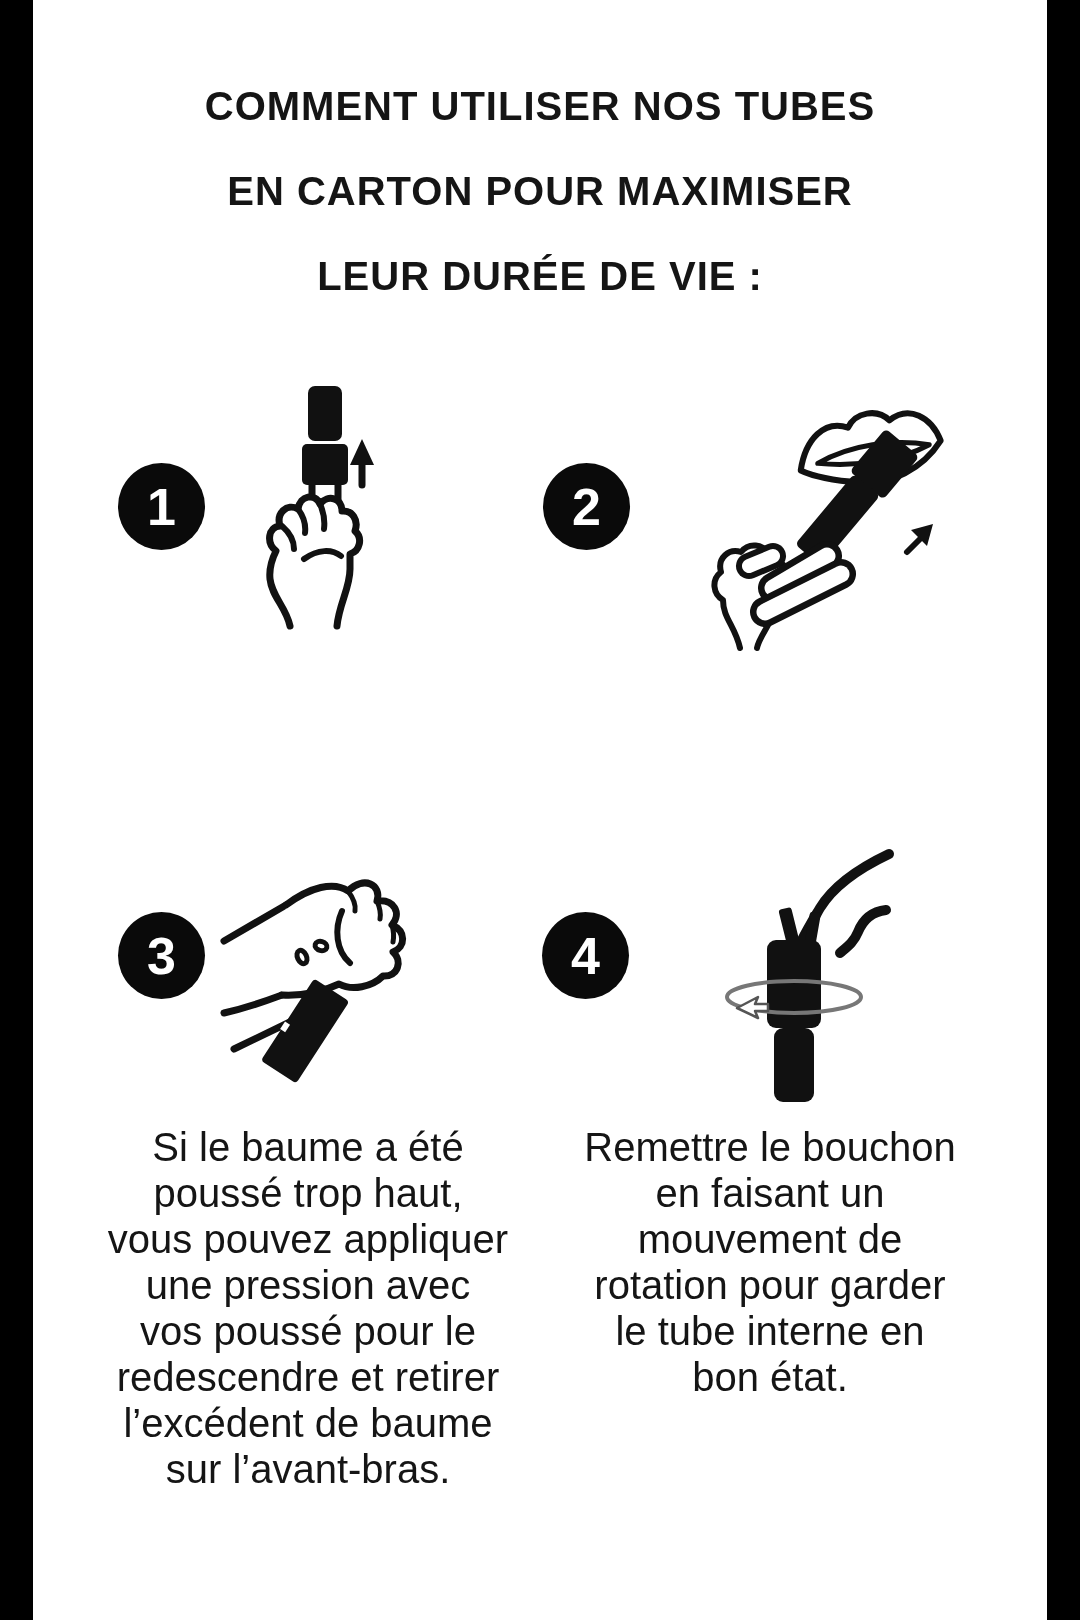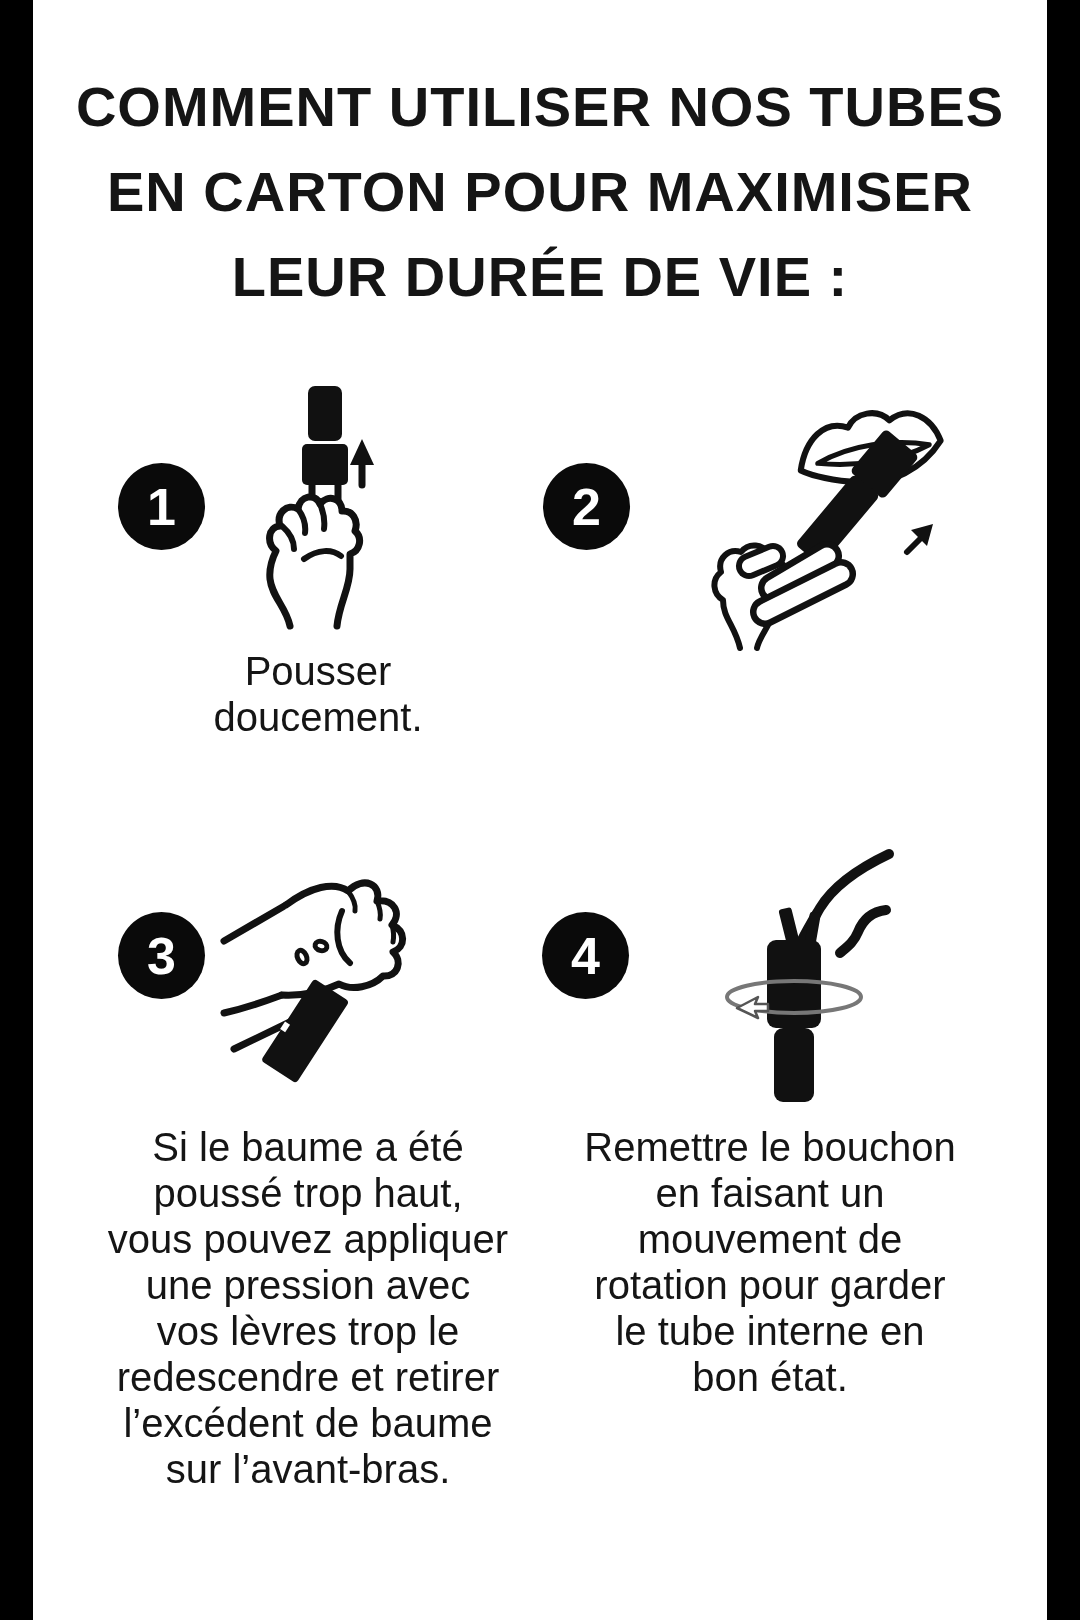--- a/index.html
+++ b/index.html
@@ -6,21 +6,21 @@
   .canvas{
     position:relative;width:1080px;height:1620px;background:#ffffff;
     overflow:hidden;font-family:"Liberation Sans",sans-serif;color:#121212;
     margin:0 auto;
   }
   .edge-bar{position:absolute;top:0;bottom:0;width:33px;background:#000;}
   .edge-bar.left{left:0;}
   .edge-bar.right{right:0;}
   .title{
     position:absolute;top:64px;left:40px;right:40px;
-    text-align:center;font-size:56px;font-weight:700;letter-spacing:1px;
+    text-align:center;font-size:40px;font-weight:700;letter-spacing:1px;
     line-height:85px;white-space:pre-line;color:#151515;
   }
   .badge{
     position:absolute;width:87px;height:87px;border-radius:50%;
     background:#0a0a0a;color:#fff;display:flex;align-items:center;justify-content:center;
     font-size:52px;font-weight:700;
   }
   .cap{
     position:absolute;text-align:center;font-size:40px;line-height:46px;
     white-space:pre-line;color:#151515;font-weight:400;
@@ -60,22 +60,20 @@
         <polygon class="ink-fill" points="122,56 110,82 134,82"></polygon>
 
         <path class="white-shape" stroke-width="7" d="M50 243 C46 224 32 214 30 196 C29 186 32 176 36 168 C26 160 28 144 40 143 C36 130 47 120 58 126 C60 112 75 110 80 121 C88 111 102 115 102 128 C112 127 119 137 115 148 C123 155 120 168 110 171 L110 186 C110 205 99 221 97 243"></path>
         <path class="ink-stroke" stroke-width="6" d="M42 143 C50 150 54 158 54 166"></path>
         <path class="ink-stroke" stroke-width="6" d="M58 126 C64 134 66 142 65 150"></path>
         <path class="ink-stroke" stroke-width="6" d="M80 121 C84 130 85 138 84 146"></path>
         <path class="ink-stroke" stroke-width="6" d="M64 176 C78 166 92 166 101 173"></path>
       </svg>
     </span>
   </div>
-  <div class="cap" style="left:118px;top:648px;width:400px;">Pousser
-doucement.</div>
 
   <div class="badge" style="left:543px;top:463px;">
     <span>2</span>
   </div>
   <div class="ill" style="left:645px;top:398px;">
     <span>
       <svg width="300" height="250" viewBox="0 0 300 250">
 
         <g transform="rotate(-10 225 45)">
           <path class="white-shape" stroke-width="6" d="M152 60 C162 30 184 14 206 26 C216 12 238 12 248 26 C270 14 290 30 295 55 C272 80 238 90 208 82 C188 77 166 70 152 60 Z"></path>
@@ -130,21 +128,21 @@
         <g transform="rotate(15 99 101)">
             <ellipse class="white-shape" stroke-width="5" cx="99" cy="101" rx="6" ry="4.5"></ellipse>
           </g>
       </svg>
     </span>
   </div>
   <div class="cap" style="left:58px;top:1124px;width:500px;">Si le baume a été
 poussé trop haut,
 vous pouvez appliquer
 une pression avec
-vos lèvres trop le
+vos poussé pour le
 redescendre et retirer
 l’excédent de baume
 sur l’avant-bras.</div>
 
   <div class="badge" style="left:542px;top:912px;">
     <span>4</span>
   </div>
   <div class="ill" style="left:697px;top:850px;">
     <span>
       <svg width="195" height="255" viewBox="0 0 195 255">

